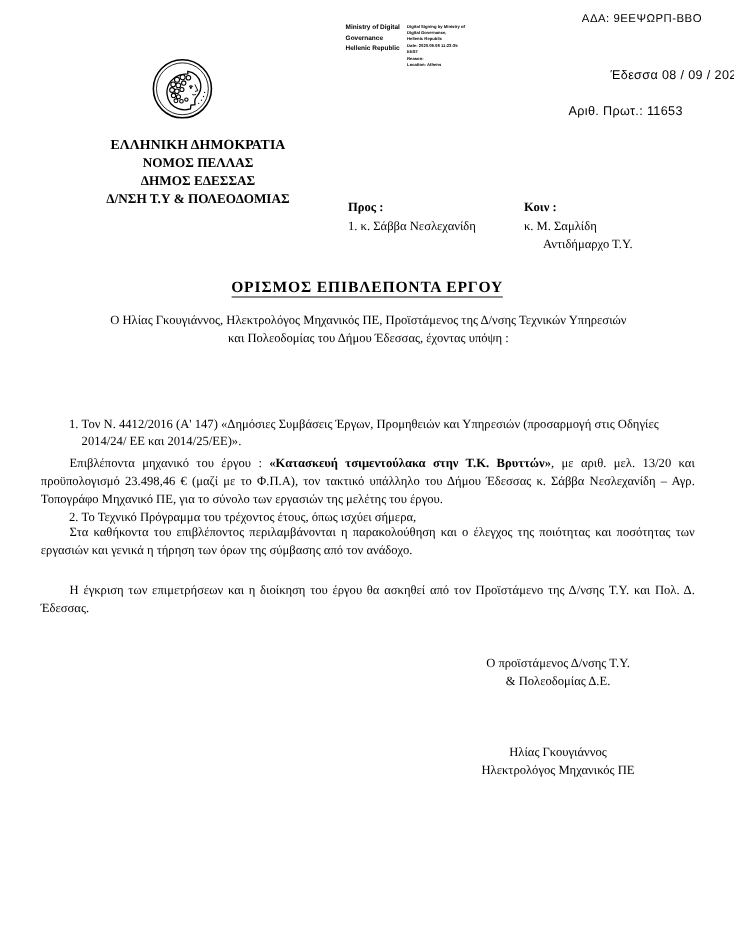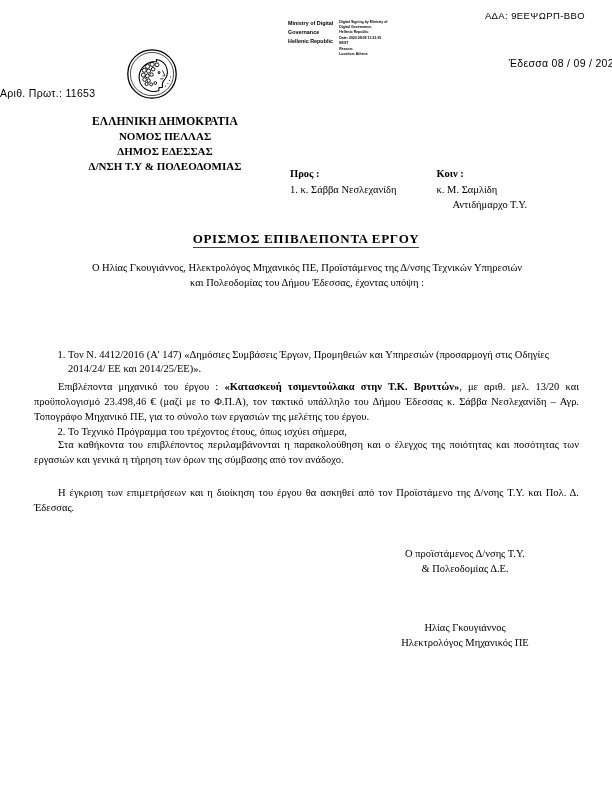--- a/index.html
+++ b/index.html
@@ -85,21 +85,21 @@
     font-size: 10.5px;
     letter-spacing: 0.3px;
     white-space: nowrap;
     margin-left: 43px;
   }
   .protocol-block {
     position: absolute;
     top: 87px;
     left: 0;
     width: 569px;
-    text-align: left;
+    text-align: right;
     font-family: "Liberation Sans", "DejaVu Sans", sans-serif;
     font-size: 10.5px;
     letter-spacing: 0.3px;
     white-space: nowrap;
   }
 
   
   .issuer {
     position: absolute;
     top: 114px;

